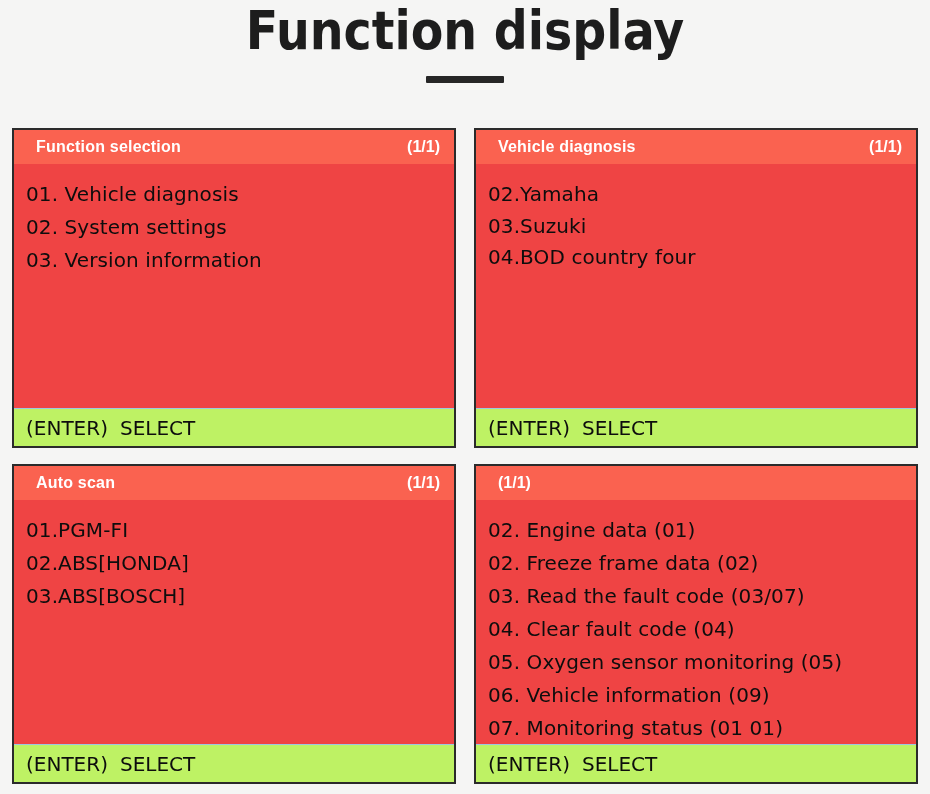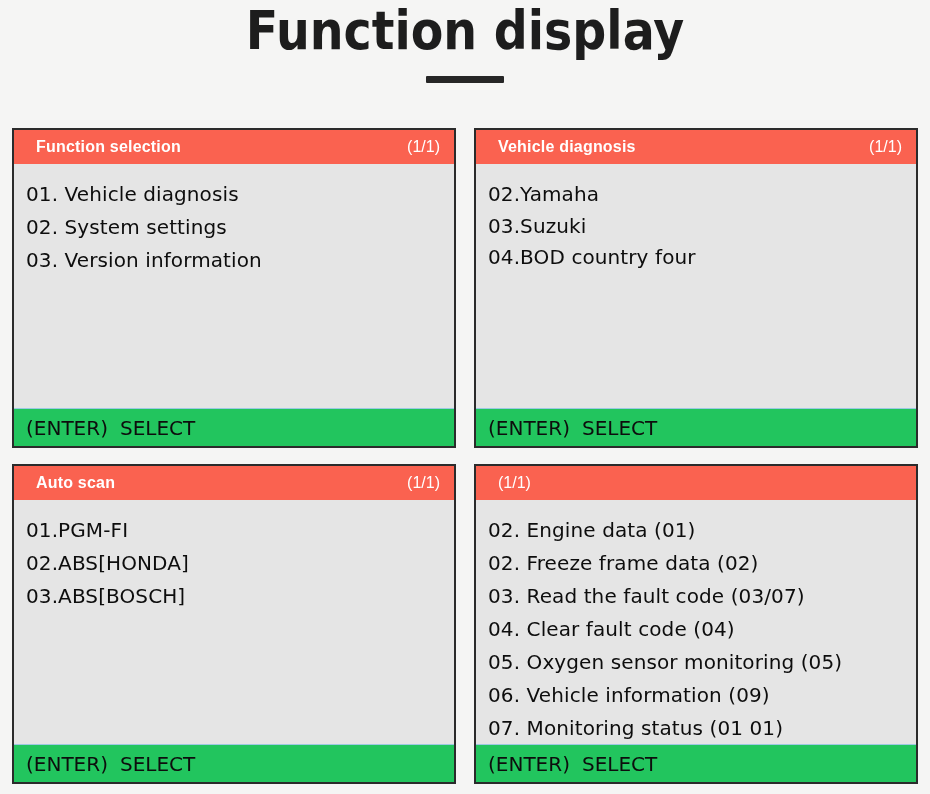--- a/index.html
+++ b/index.html
@@ -83,27 +83,27 @@
   .panel-header-title {
     color: #ffffff;
     font-size: 16px;
     font-weight: bold;
     letter-spacing: 0.2px;
     white-space: nowrap;
   }
   .panel-header-pager {
     color: #ffffff;
     font-size: 16px;
-    font-weight: normal;
+    font-weight: bold;
     white-space: nowrap;
   }
 
   .panel-body {
     flex: 1 1 auto;
-    background: #e5e5e5;
+    background: #ef4444;
     padding: 14px 10px 6px 12px;
     box-sizing: border-box;
     overflow: hidden;
   }
 
   .menu-list {
     list-style: none;
     margin: 0;
     padding: 0;
   }
@@ -114,21 +114,21 @@
     color: #0d0d0d;
     line-height: 33px;
     white-space: nowrap;
     letter-spacing: 0.1px;
   }
   .menu-item.tight {
     line-height: 31px;
   }
 
   .panel-footer {
-    background: #22c55e;
+    background: #bef264;
     height: 38px;
     min-height: 38px;
     display: flex;
     align-items: center;
     padding-left: 12px;
     box-sizing: border-box;
     border-top: 1px solid #9cc9e2;
   }
   .footer-key {
     font-family: "DejaVu Sans", "Liberation Sans", sans-serif;

